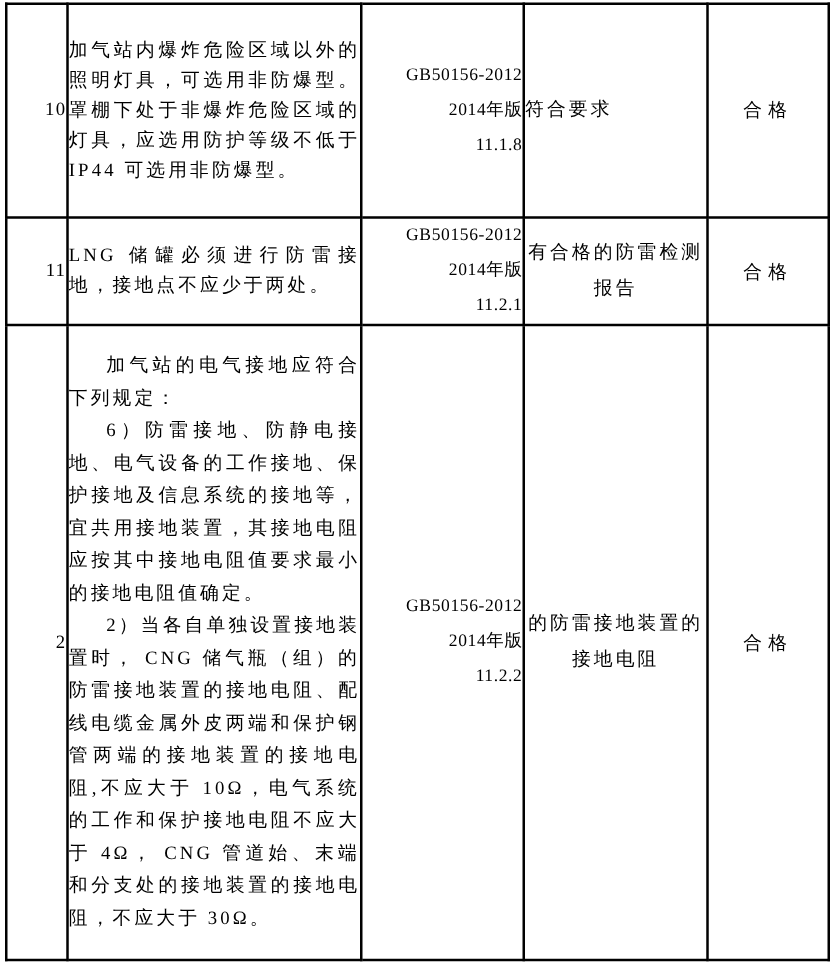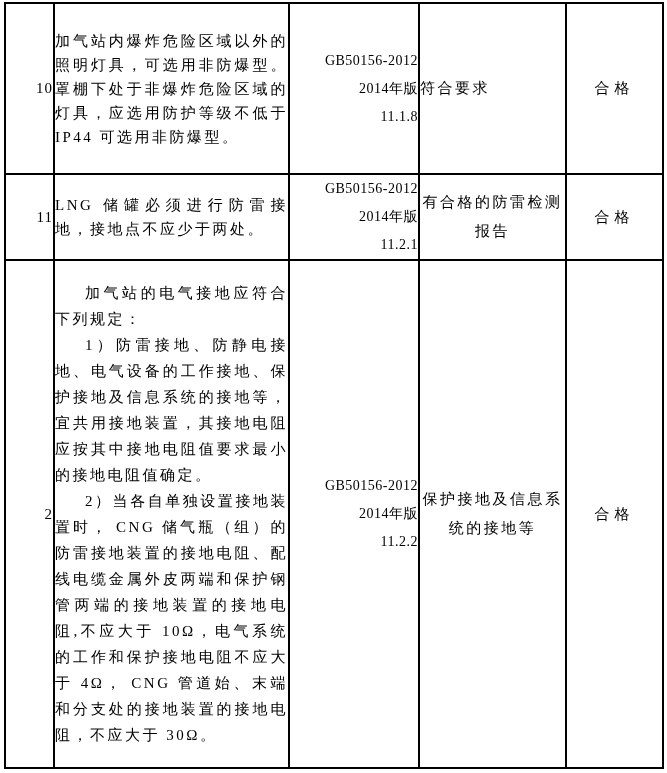--- a/index.html
+++ b/index.html
@@ -110,27 +110,27 @@
           <div>11.2.1</div>
         </td>
         <td class="cell-evi">有合格的防雷检测报告</td>
         <td class="cell-res">合格</td>
       </tr>
 
       <tr class="row-12">
         <td class="cell-no">2</td>
         <td class="cell-req lh26">
           <p class="para indent">加气站的电气接地应符合下列规定：</p>
-          <p class="para indent">1）防雷接地、防静电接地、电气设备的工作接地、保护接地及信息系统的接地等，宜共用接地装置，其接地电阻应按其中接地电阻值要求最小的接地电阻值确定。</p>
+          <p class="para indent">6）防雷接地、防静电接地、电气设备的工作接地、保护接地及信息系统的接地等，宜共用接地装置，其接地电阻应按其中接地电阻值要求最小的接地电阻值确定。</p>
           <p class="para indent">2）当各自单独设置接地装置时， CNG 储气瓶（组）的防雷接地装置的接地电阻、配线电缆金属外皮两端和保护钢管两端的接地装置的接地电阻,不应大于 10Ω，电气系统的工作和保护接地电阻不应大于 4Ω， CNG 管道始、末端和分支处的接地装置的接地电阻，不应大于 30Ω。</p>
         </td>
         <td class="cell-std">
           <div>GB50156-2012</div>
           <div>2014年版</div>
           <div>11.2.2</div>
         </td>
-        <td class="cell-evi">保护接地及信息系统的接地等</td>
+        <td class="cell-evi">的防雷接地装置的接地电阻</td>
         <td class="cell-res">合格</td>
       </tr>
 
     </tbody>
   </table>
 </div>
 
 </body></html>

